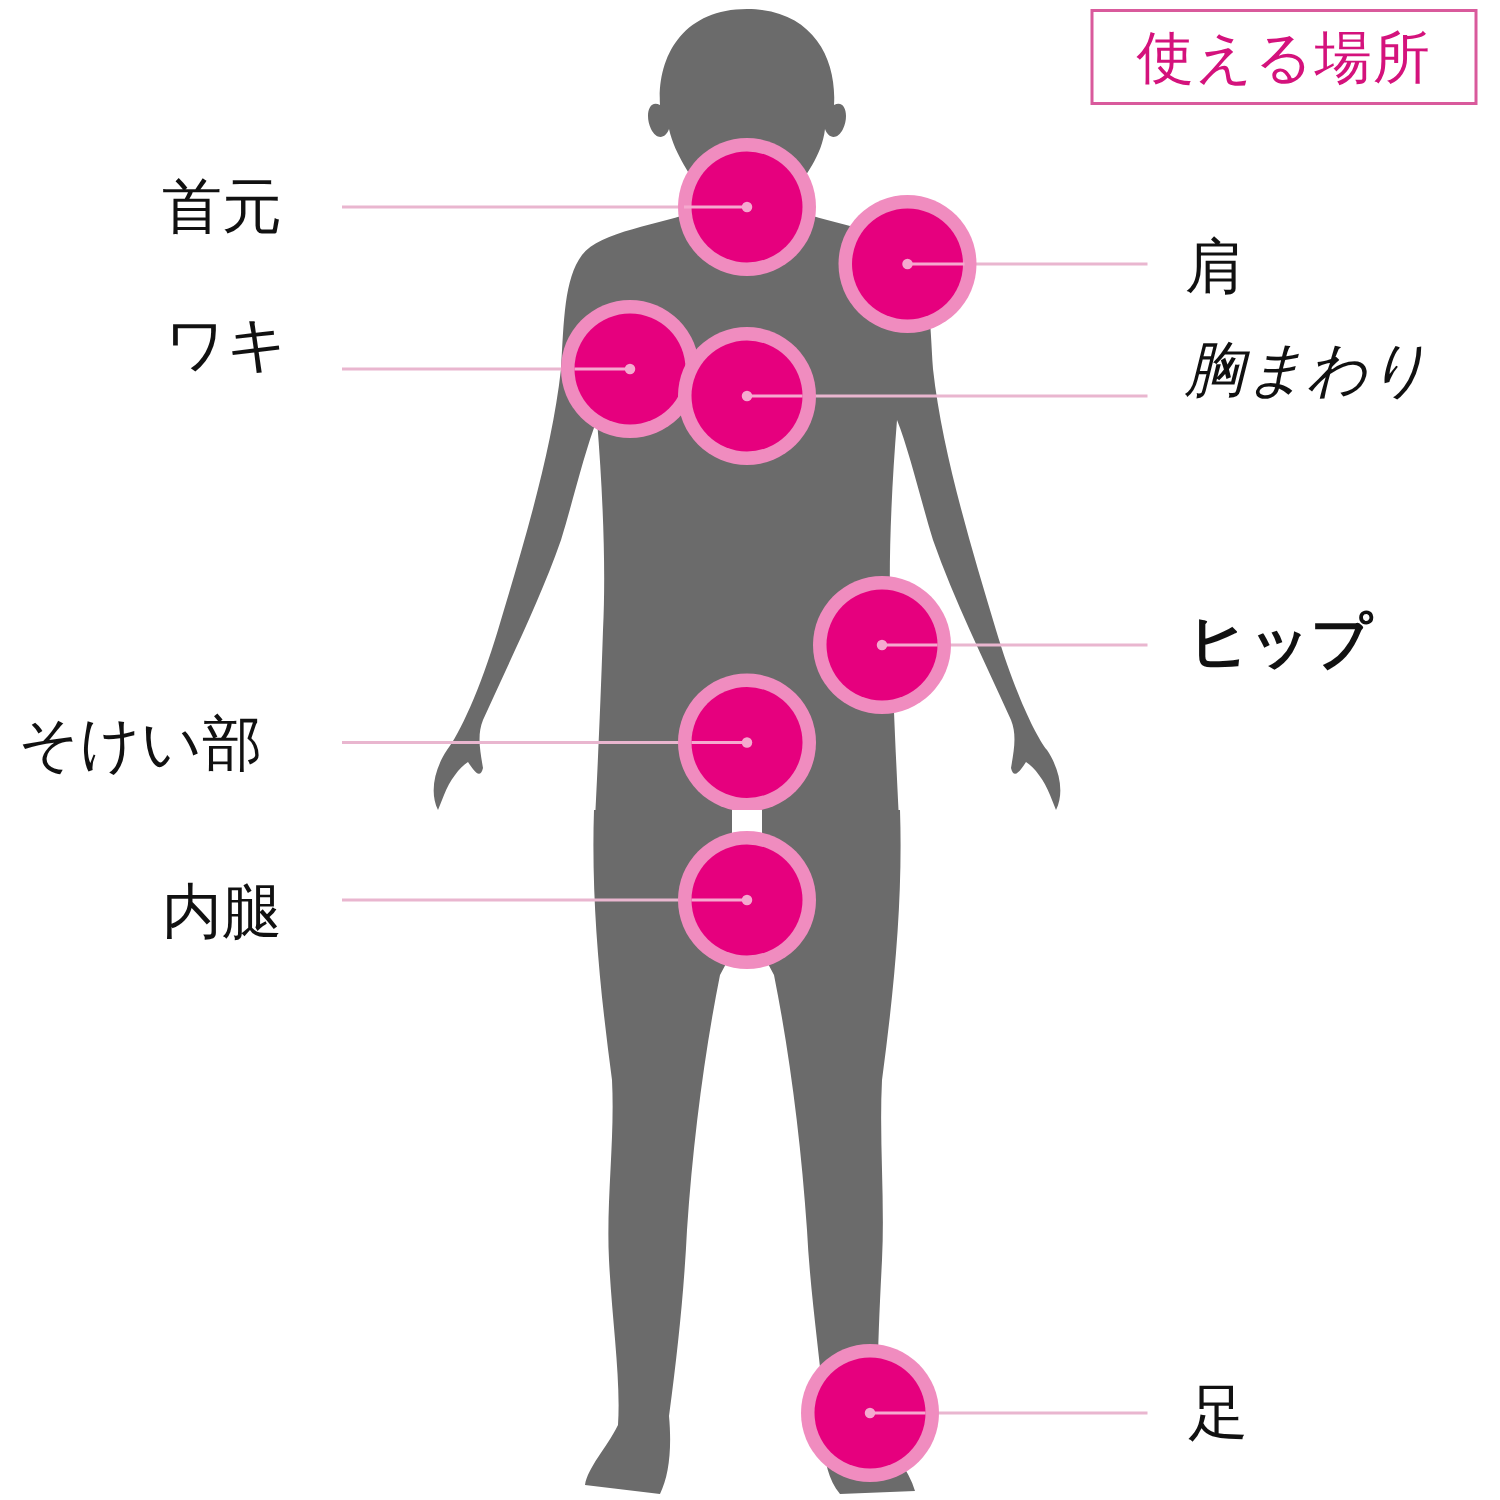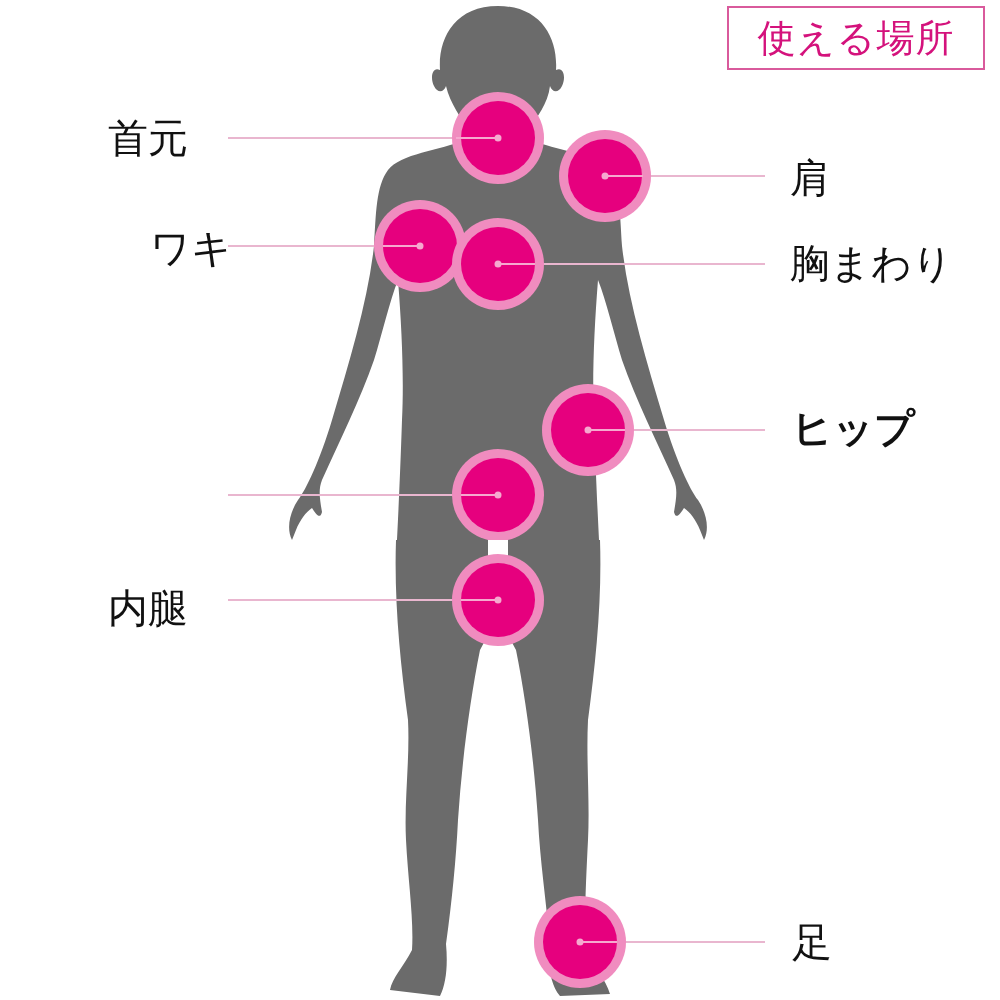--- a/index.html
+++ b/index.html
@@ -112,21 +112,22 @@
     </g>
   </svg>
 
   
   <div class="title-box">
     <span class="title-text">使える場所</span>
   </div>
 
   
   <span class="label left" style="left:108px; top:118px;">首元</span>
-  <span class="label left" style="left:110px; top:228px;margin-left:40px;">ワキ</span>
+  <span class="label left" style="left:110px; top:210px;">ワキ</span>
+  <span class="label left" style="left:12px; top:476px;">そけい部</span>
   <span class="label left" style="left:108px; top:588px;">内腿</span>
 
   
   <span class="label" style="left:790px; top:158px;">肩</span>
-  <span class="label" style="left:790px; top:243px;">胸まわり</span>
+  <span class="label" style="left:790px; top:227px;font-style:italic;">胸まわり</span>
   <span class="label" style="left:792px; top:408px;font-weight:bold;">ヒップ</span>
   <span class="label" style="left:792px; top:922px;">足</span>
 </div>
 
 </body></html>

